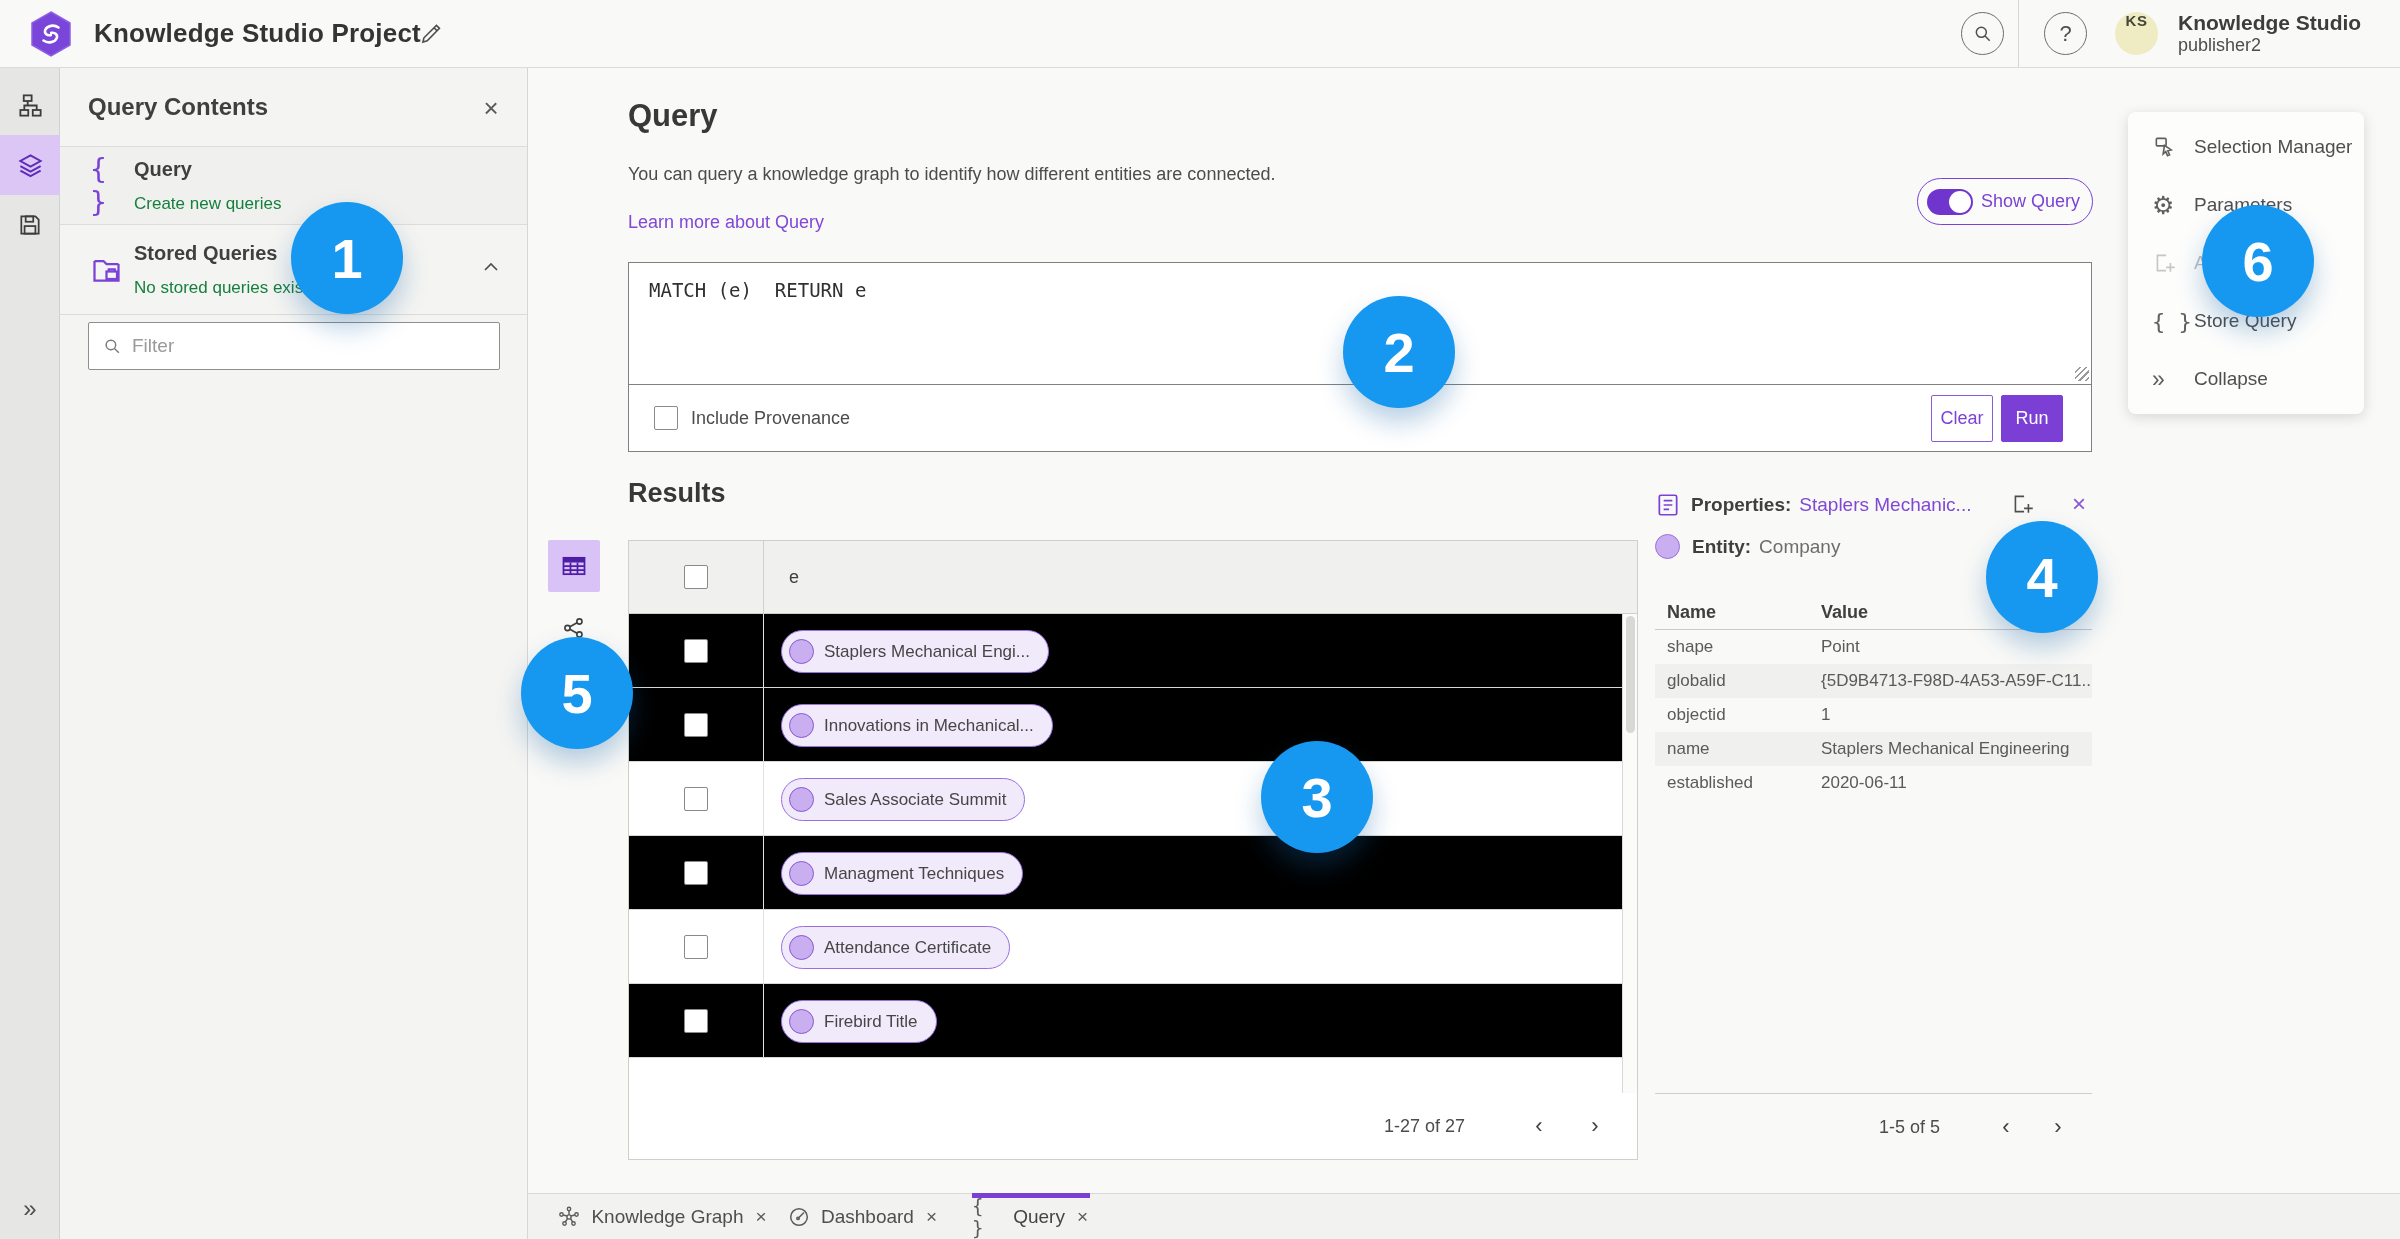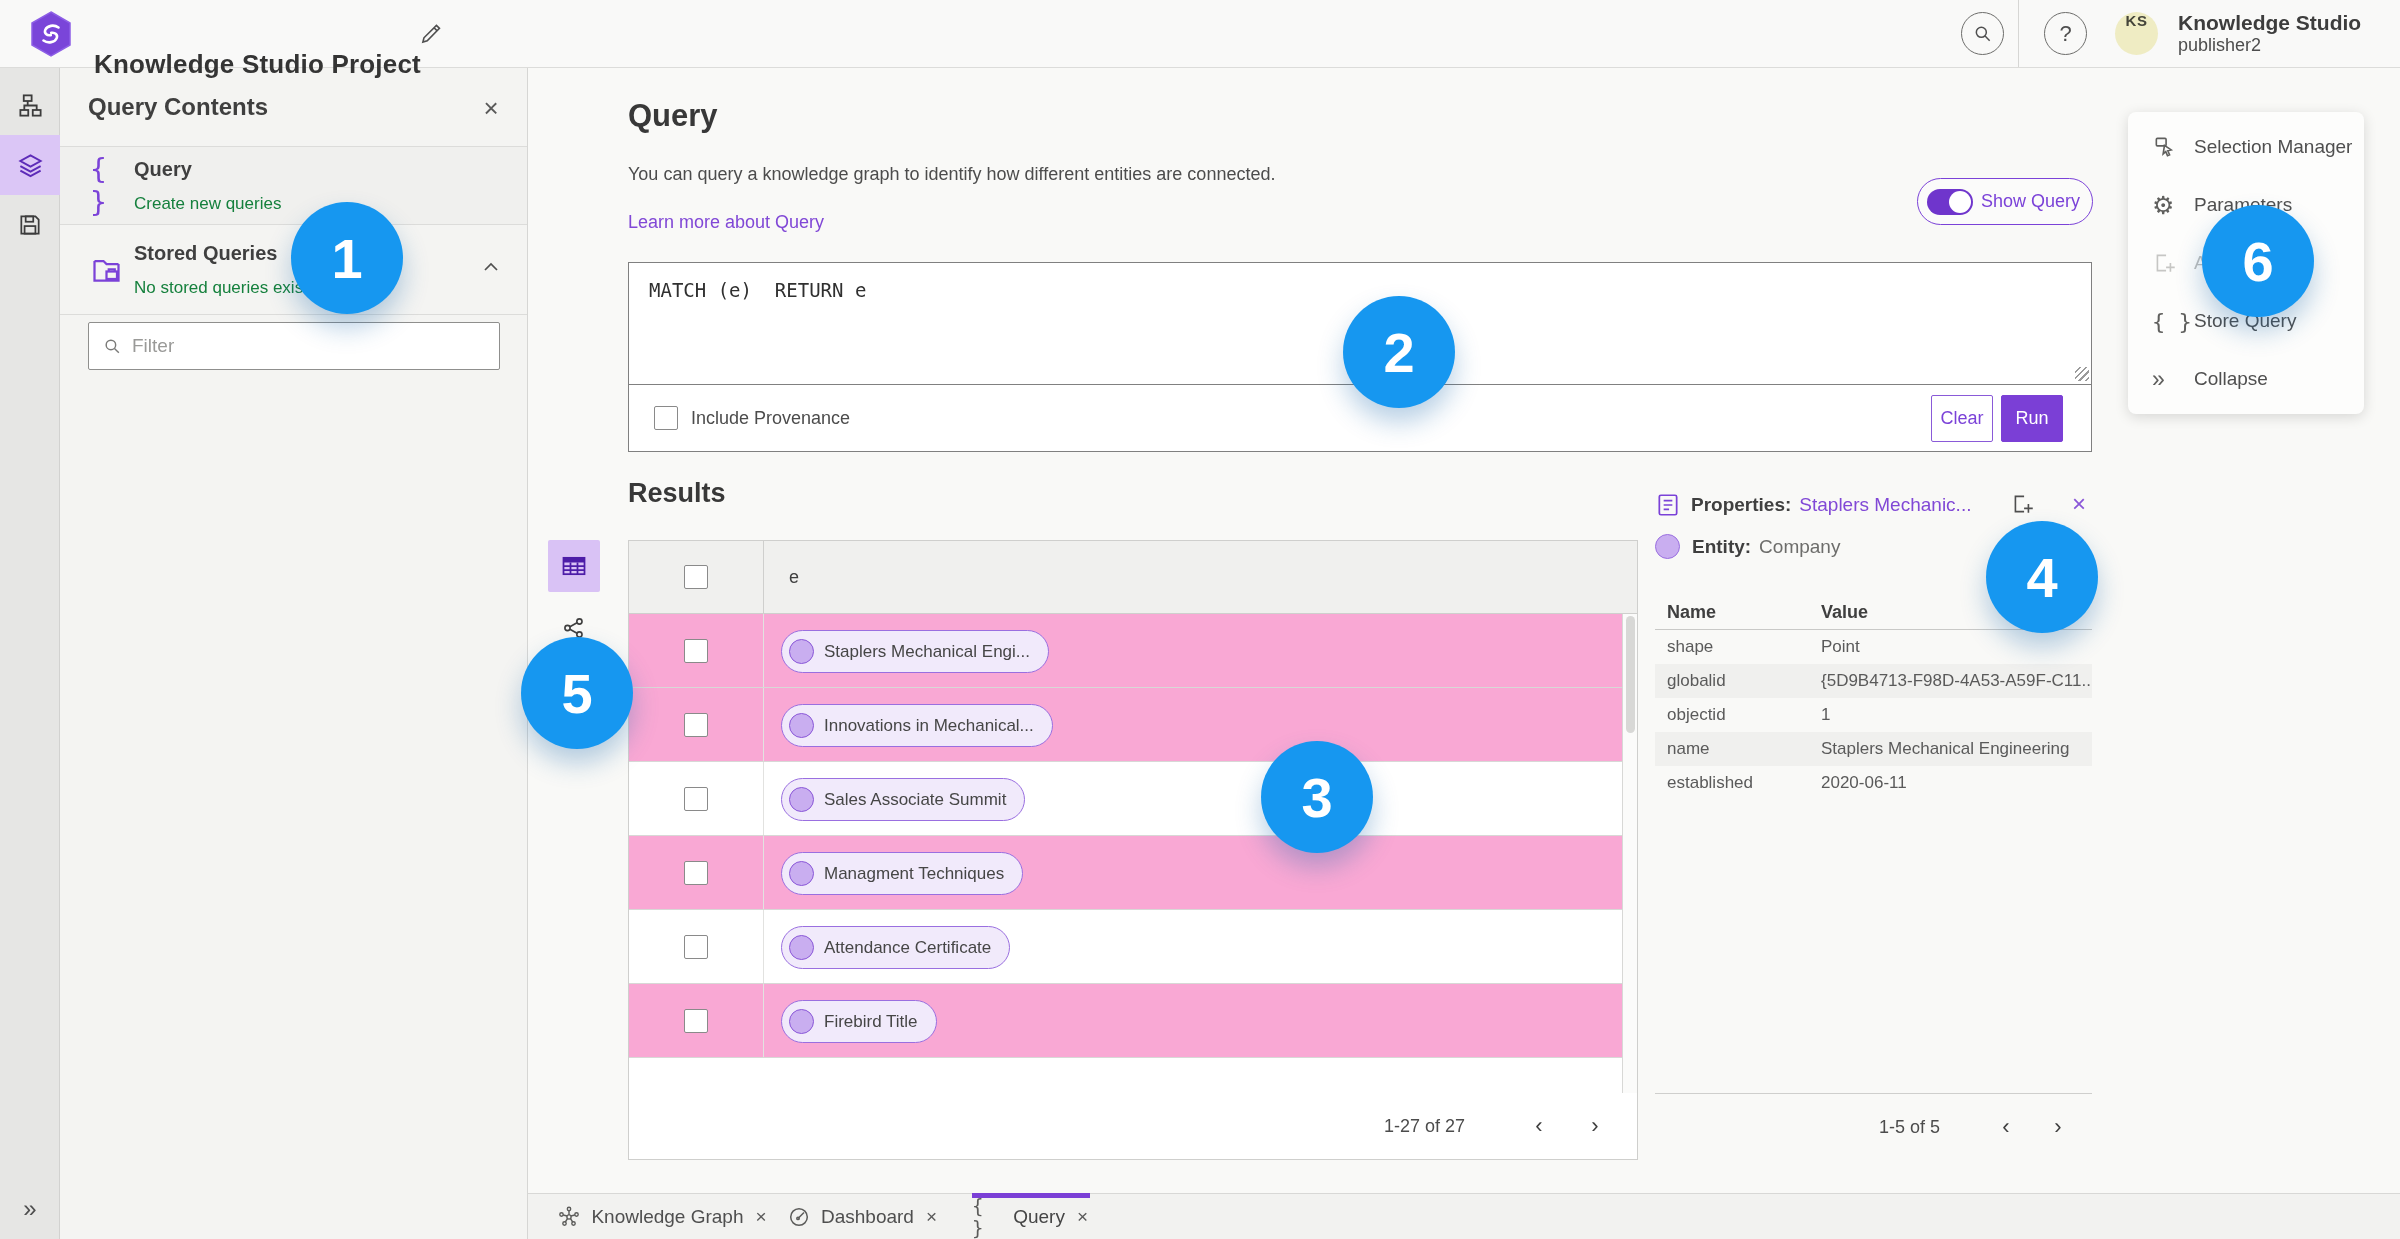--- a/index.html
+++ b/index.html
@@ -8,21 +8,21 @@
     position:relative; overflow:hidden;
     font-family:"Liberation Sans", sans-serif;
     background:#f9f9f7; color:#3c3c3c;
   }
   svg { display:block; }
 
   
   .topbar { position:absolute; left:0; top:0; width:2400px; height:68px;
     background:#f9f9f8; border-bottom:1px solid #dcdcda; display:flex; align-items:center; z-index:10; }
   .logo { position:absolute; left:28px; top:11px; width:46px; height:46px; }
-  .topbar-title { position:absolute; left:94px; top:18px; font-size:26px; font-weight:700; color:#343434; letter-spacing:.2px;margin-top:31px; }
+  .topbar-title { position:absolute; left:94px; top:18px; font-size:26px; font-weight:700; color:#343434; letter-spacing:.2px; }
   .pencil-btn { position:absolute; left:418px; top:21px; width:26px; height:26px; color:#4f4f4f; cursor:pointer; }
   .circle-btn { position:absolute; top:12px; width:43px; height:43px; border:1.5px solid #6d6d6b; border-radius:50%;
     display:flex; align-items:center; justify-content:center; color:#4f4f4f; background:transparent; cursor:pointer; }
   .search-btn { left:1961px; }
   .help-btn  { left:2044px; font-size:22px; }
   .topbar-divider { position:absolute; left:2018px; top:0; width:1px; height:67px; background:#d6d6d4; }
   .avatar { position:absolute; left:2115px; top:12px; width:43px; height:43px; border-radius:50%;
     background:#efecc3; display:flex; justify-content:center;
     font-size:15px; font-weight:700; color:#45453a; letter-spacing:.5px; cursor:pointer; }
   .user-block { position:absolute; left:2178px; top:10px; line-height:1.2; cursor:pointer; }
@@ -95,21 +95,21 @@
 
   
   .rtable { position:absolute; left:100px; top:472px; width:1010px; height:620px; background:#ffffff;
     border:1px solid #cfcfcd; }
   .rt-header { position:relative; height:73px; background:#f0f0ee; border-bottom:1px solid #cfcfcd; }
   .rt-header .checkbox { position:absolute; left:55px; top:24px; }
   .rt-coldiv { position:absolute; left:134px; top:0; width:1px; height:73px; background:#cfcfcd; }
   .rt-colname { position:absolute; left:160px; top:26px; font-size:18px; color:#3f3f3f; }
   .rt-body { position:relative; height:479px; overflow:hidden; }
   .rt-row { position:relative; height:74px; border-bottom:1px solid #d8d8d6; }
-  .rt-row.alt { background:#f9a8d4;text-align:right; }
+  .rt-row.alt { background:#000000;text-align:right; }
   .rt-row .checkbox { position:absolute; left:55px; top:25px; }
   .rt-rowdiv { position:absolute; left:134px; top:0; width:1px; height:100%; background:#e2e2e0; }
   .chip { position:absolute; left:152px; top:16px; height:43px; display:inline-flex; align-items:center;
     background:#f1eafb; border:1.5px solid #9a6fe0; border-radius:22px; padding:0 18px 0 7px; cursor:pointer; }
   .chip-dot { width:25px; height:25px; border-radius:50%; background:#c9aef0; border:1.5px solid #8a57d8; margin-right:10px; flex:none; }
   .chip-label { font-size:17px; color:#464646; white-space:nowrap; }
   .rt-scroll { position:absolute; right:0; top:73px; width:15px; height:479px; background:#fbfbfa; border-left:1px solid #d8d8d6; }
   .rt-thumb { position:absolute; right:2px; top:2px; width:9px; height:117px; background:#d8d8d6; border-radius:5px; cursor:pointer; }
   .rt-footer { position:relative; height:66px; background:#ffffff; display:flex; align-items:center; justify-content:flex-end;
     gap:0; }

